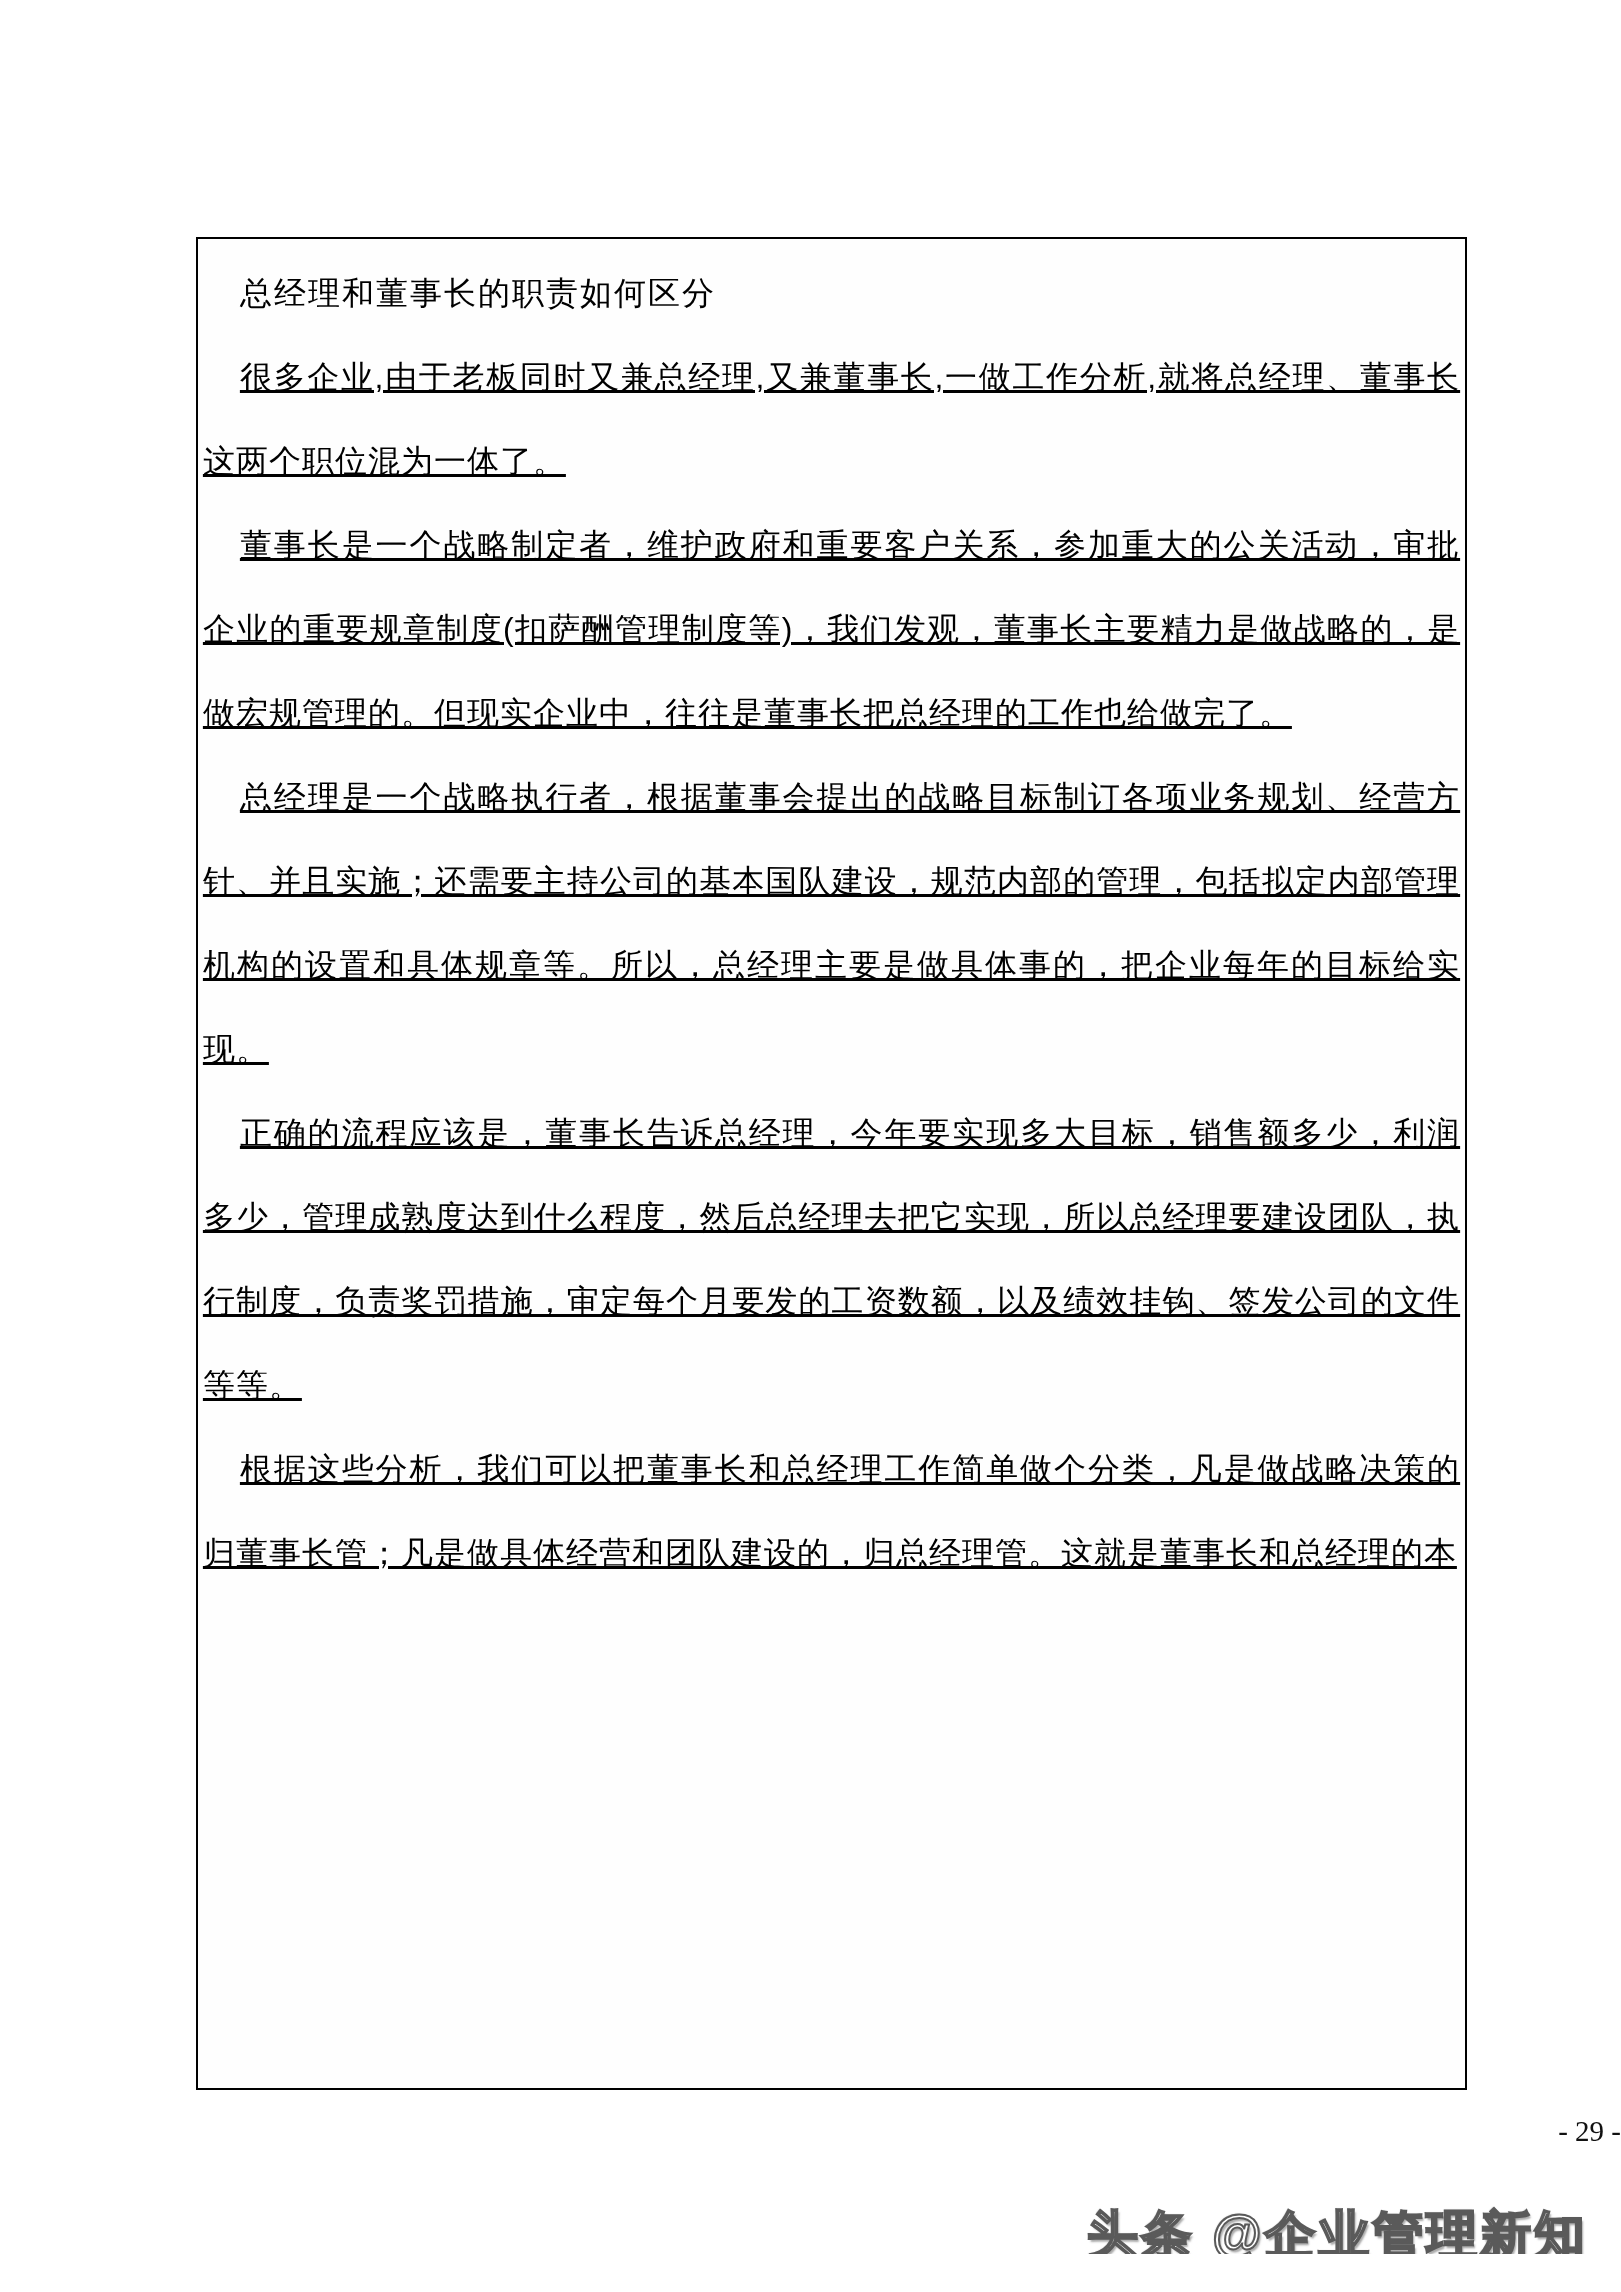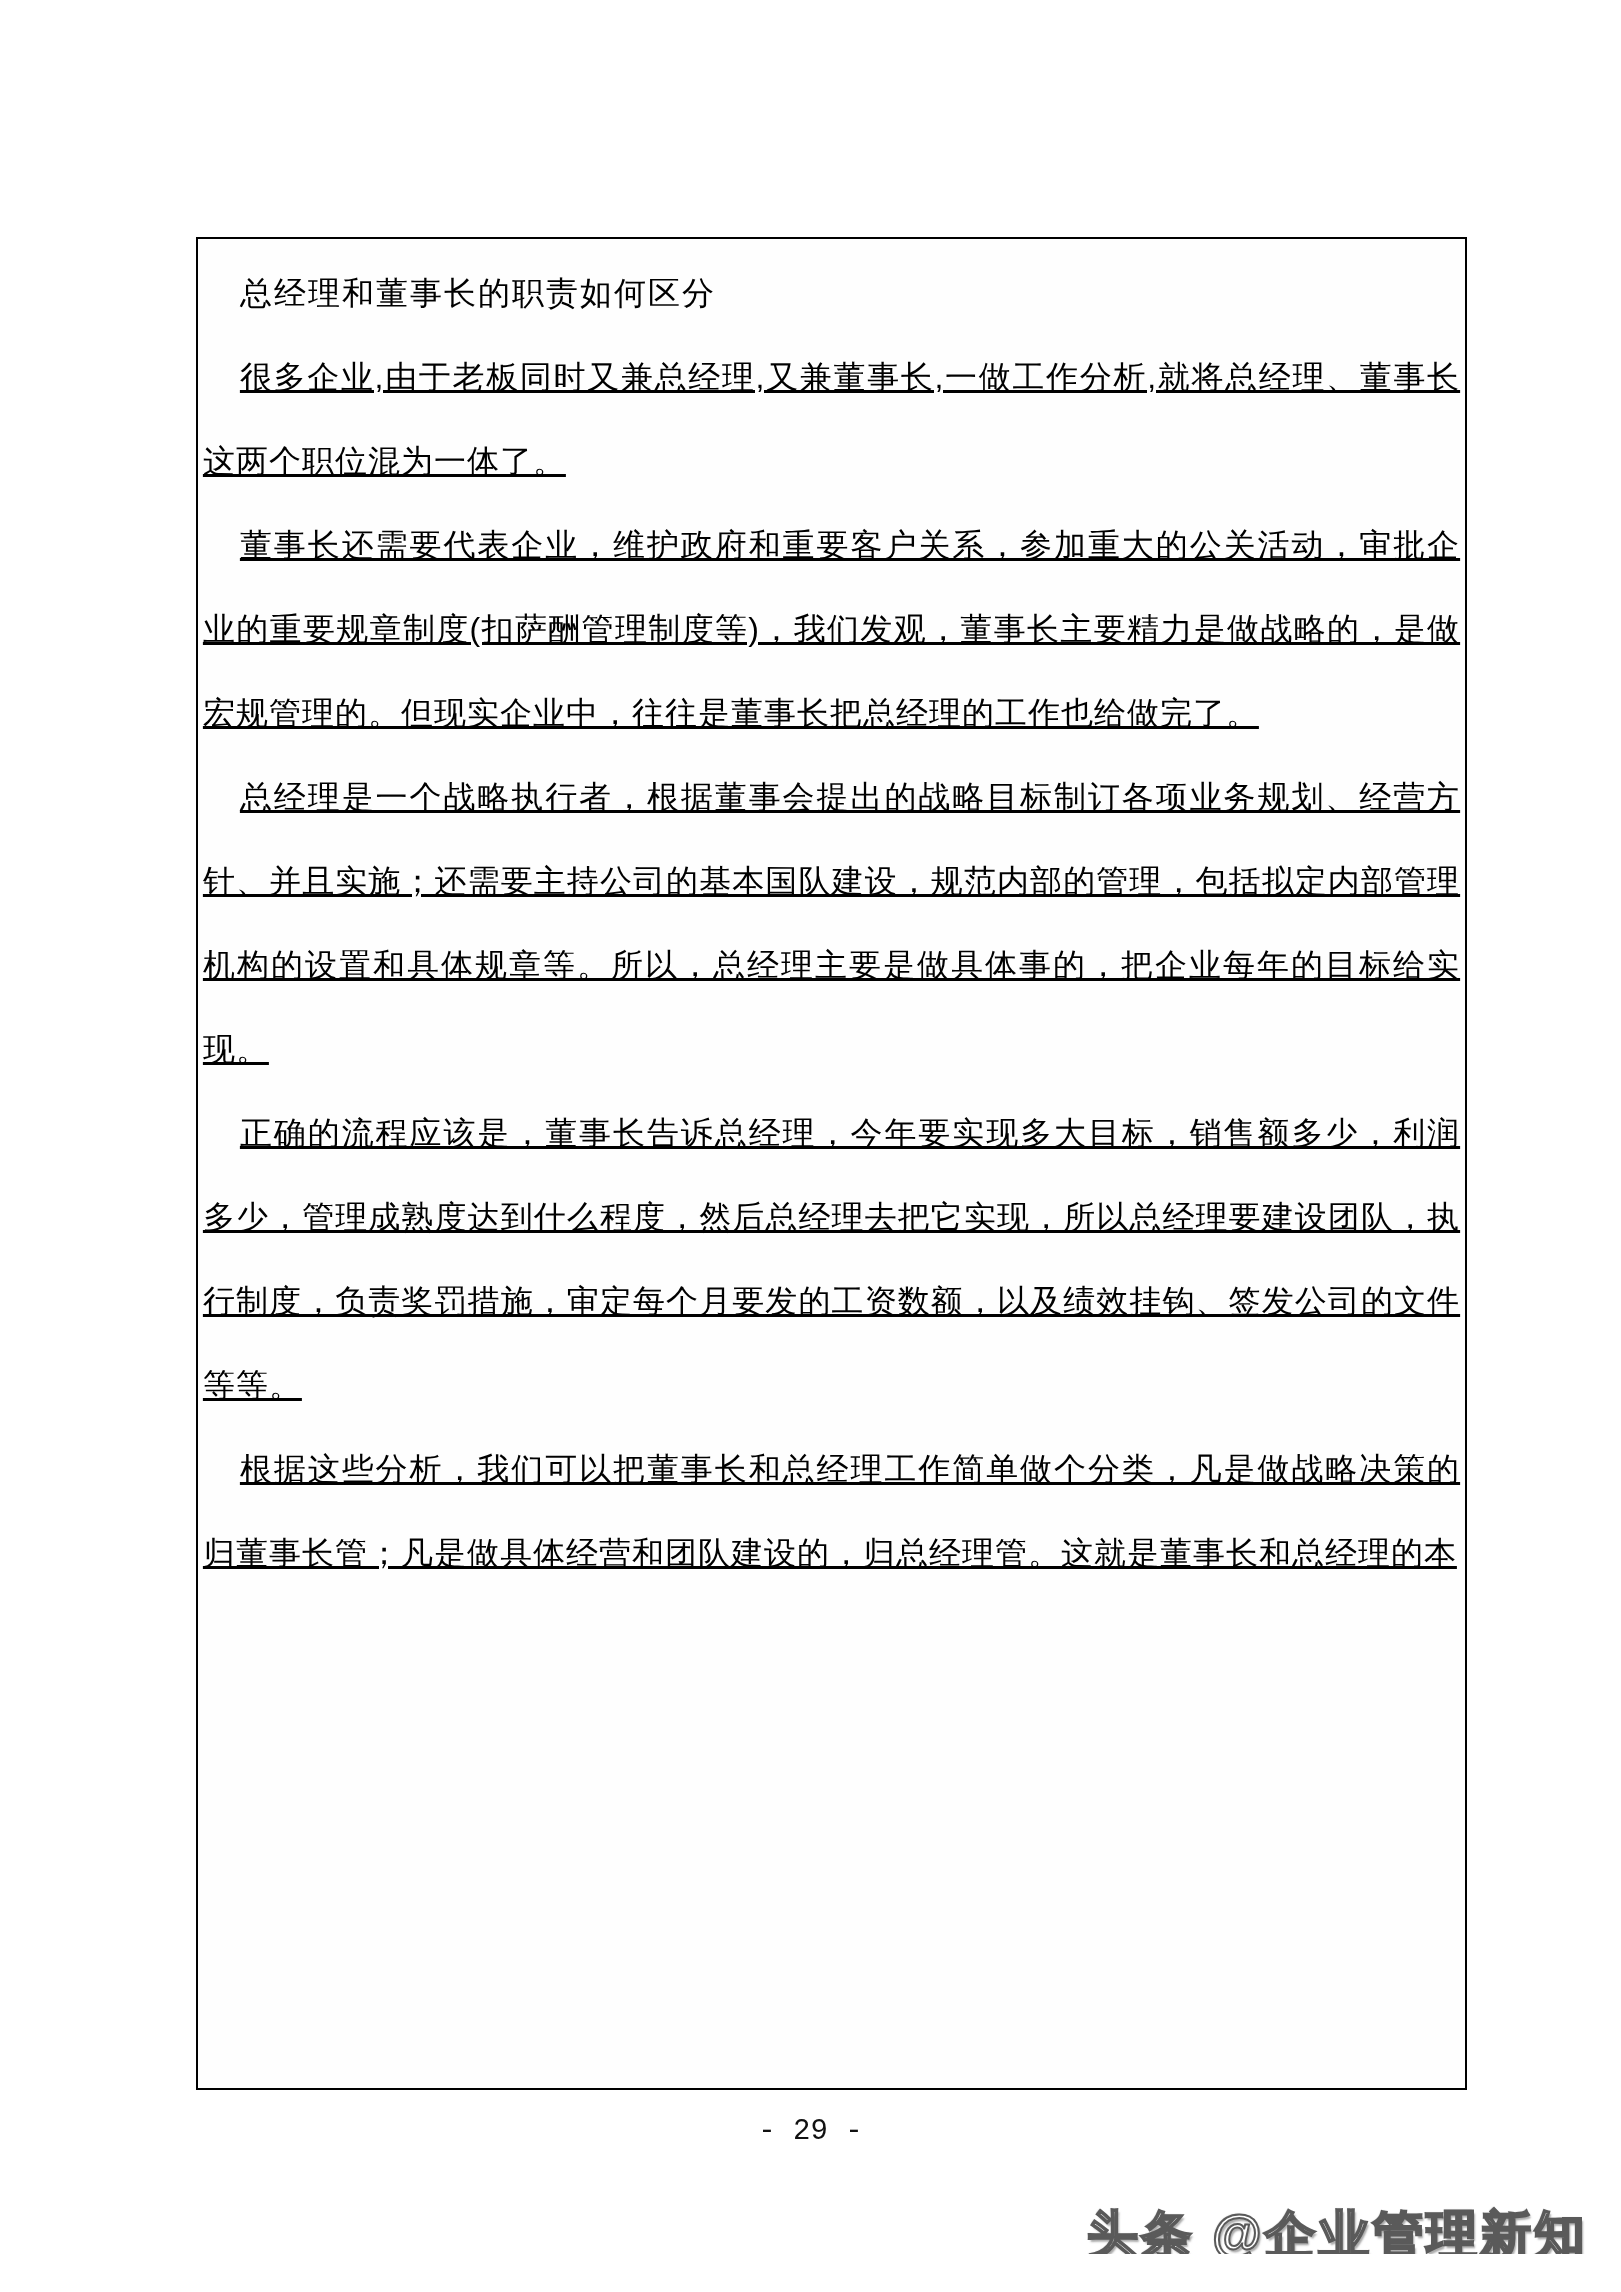--- a/index.html
+++ b/index.html
@@ -47,22 +47,22 @@
     word-break: break-all;
     letter-spacing: 1px;
     color: #000;
     text-decoration: underline;
   }
   .footer-page-number {
     position: absolute;
     left: 0;
     top: 2115px;
     width: 100%;
-    text-align: center;
-    font-family: Liberation Mono, monospace;
+    text-align: right;
+    font-family: Liberation Serif, serif;
     font-size: 29px;
     color: #111;
   }
   .watermark {
     position: absolute;
     right: 33px;
     top: 2201px;
     font-size: 51px;
     font-weight: bold;
     letter-spacing: 2.9px;
@@ -74,21 +74,21 @@
   }
 </style>
 </head>
 <body>
 
 <div class="page">
 
   <div class="content-box">
     <h1 class="doc-title">总经理和董事长的职责如何区分</h1>
     <p class="para">很多企业,由于老板同时又兼总经理,又兼董事长,一做工作分析,就将总经理、董事长这两个职位混为一体了。</p>
-    <p class="para">董事长还需要代表企业，维护政府和重要客户关系，参加重大的公关活动，审批企业的重要规章制度(扣萨酬管理制度等)，我们发观，董事长主要精力是做战略的，是做宏规管理的。但现实企业中，往往是董事长把总经理的工作也给做完了。</p>
+    <p class="para">董事长是一个战略制定者，维护政府和重要客户关系，参加重大的公关活动，审批企业的重要规章制度(扣萨酬管理制度等)，我们发观，董事长主要精力是做战略的，是做宏规管理的。但现实企业中，往往是董事长把总经理的工作也给做完了。</p>
     <p class="para">总经理是一个战略执行者，根据董事会提出的战略目标制订各项业务规划、经营方针、并且实施；还需要主持公司的基本国队建设，规范内部的管理，包括拟定内部管理机构的设置和具体规章等。所以，总经理主要是做具体事的，把企业每年的目标给实现。</p>
     <p class="para">正确的流程应该是，董事长告诉总经理，今年要实现多大目标，销售额多少，利润多少，管理成熟度达到什么程度，然后总经理去把它实现，所以总经理要建设团队，执行制度，负责奖罚措施，审定每个月要发的工资数额，以及绩效挂钩、签发公司的文件等等。</p>
     <p class="para">根据这些分析，我们可以把董事长和总经理工作简单做个分类，凡是做战略决策的归董事长管；凡是做具体经营和团队建设的，归总经理管。这就是董事长和总经理的本</p>
   </div>
 
   <div class="footer-page-number">- 29 -</div>
 
   <div class="watermark">头条 @企业管理新知</div>
 
 </div>

